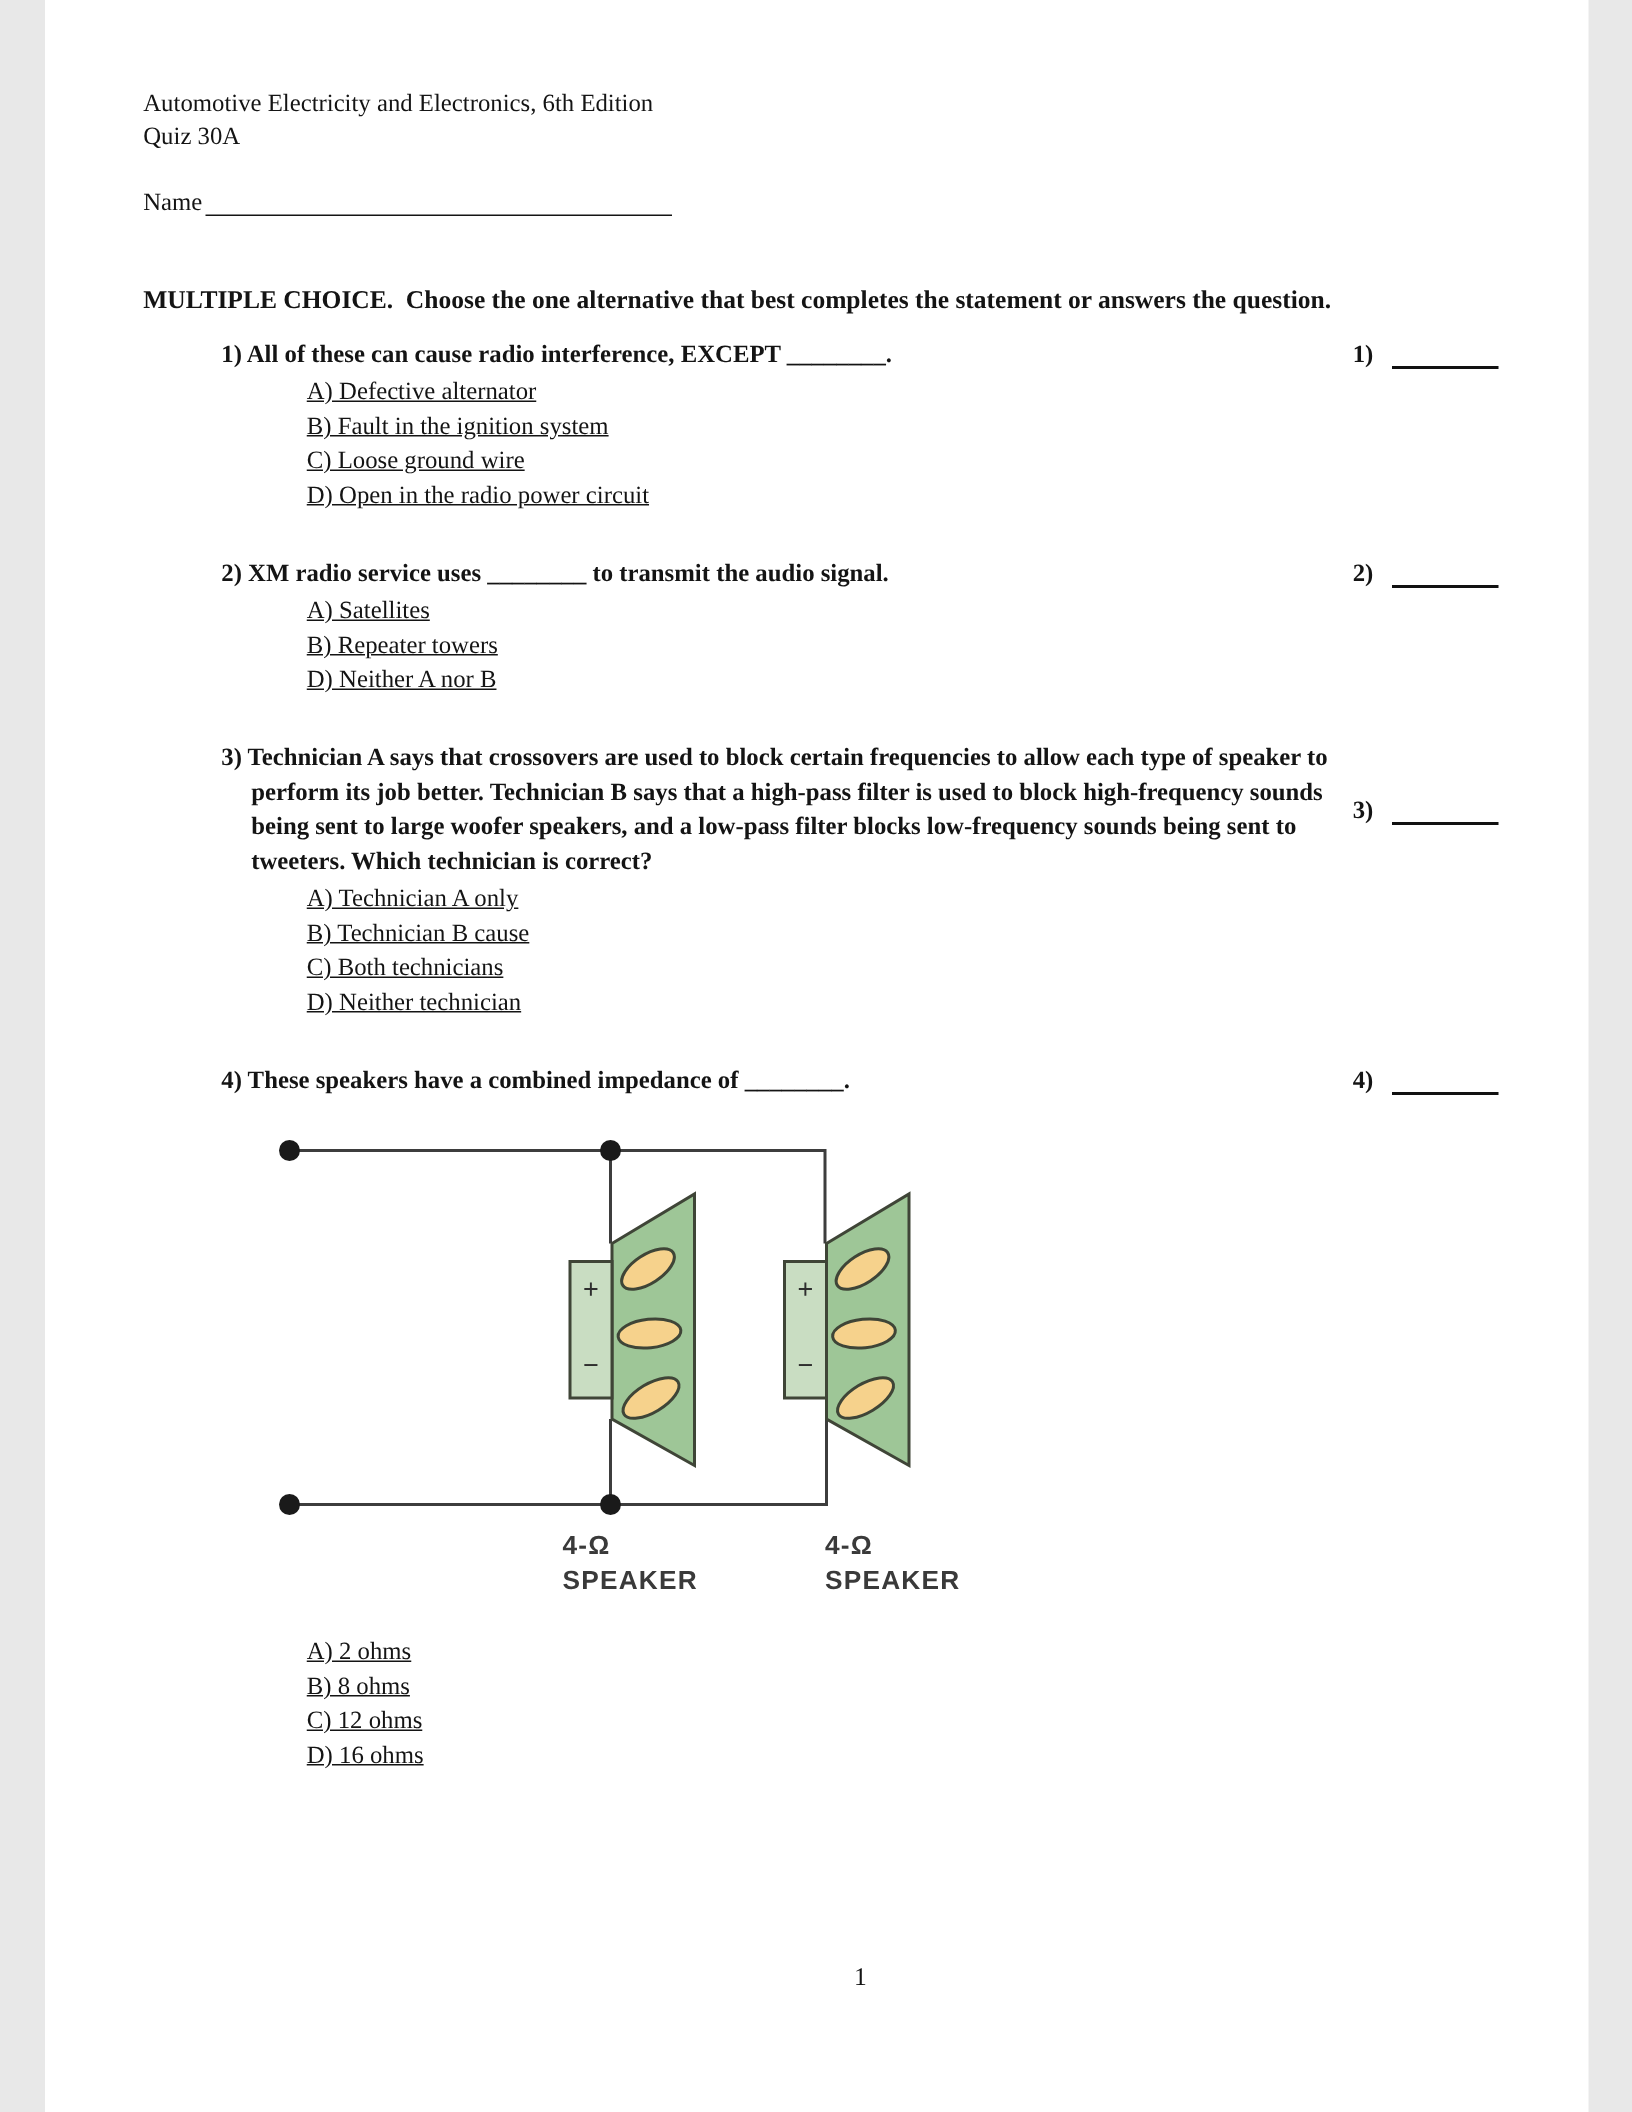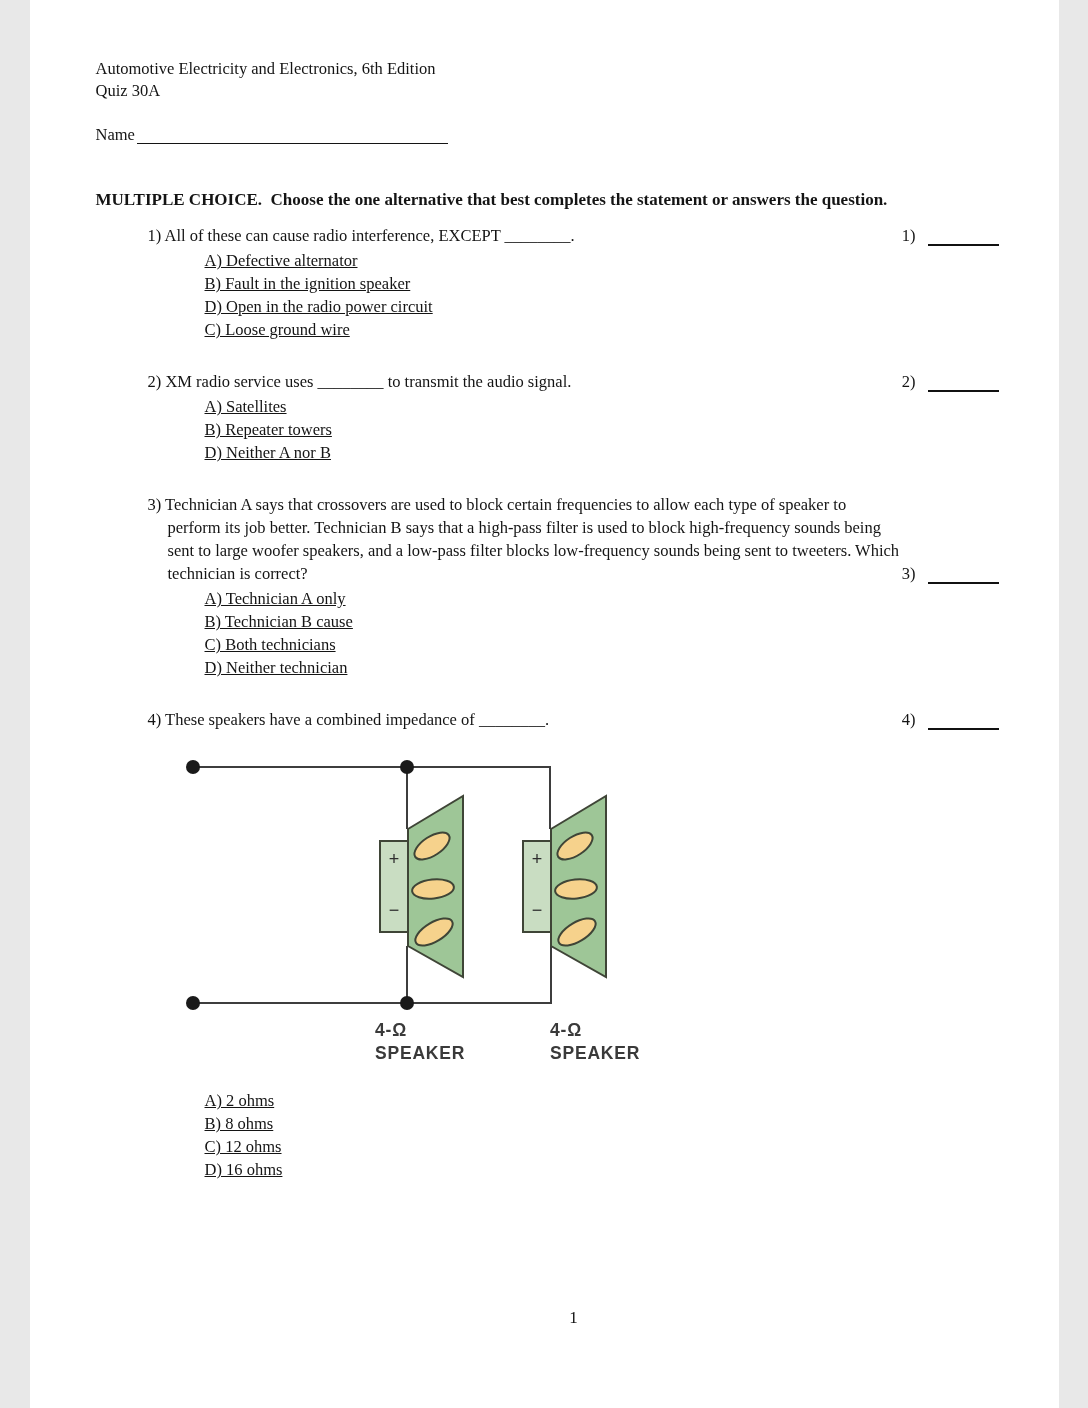--- a/index.html
+++ b/index.html
@@ -20,21 +20,21 @@
     display:inline-block;width:311px;height:1em;
     border-bottom:1.6px solid #141414;
     vertical-align:-4px;margin-left:2px;
   }
   .instructions{
     margin-top:42px;font-weight:bold;font-size:17px;line-height:23px;
     white-space:pre-wrap;
   }
   .questions{margin-top:13px;}
   .question{margin-left:52px;margin-bottom:29px;}
-  .q-row{display:flex;align-items:flex-end;}
+  .q-row{display:flex;align-items:center;font-weight:bold;}
   .q-text{
     width:780px;font-size:16.5px;line-height:23px;
     padding-left:20px;text-indent:-20px;
   }
   .answer-slot{margin-left:auto;white-space:nowrap;font-size:16.5px;line-height:23px;}
   .a-line{
     display:inline-block;width:71px;height:1em;
     border-bottom:2px solid #111;
     vertical-align:-5px;margin-left:12px;
   }
@@ -73,23 +73,23 @@
 
   <div class="questions">
 
     <div class="question">
       <div class="q-row">
         <div class="q-text"><span>1)</span> <span>All of these can cause radio interference, EXCEPT ________.</span></div>
         <div class="answer-slot"><span>1)</span><span class="a-line"></span></div>
       </div>
       <div class="options">
         <div class="option">A) Defective alternator</div>
-        <div class="option">B) Fault in the ignition speaker</div>
+        <div class="option">B) Fault in the ignition system</div>
+        <div class="option">C) Loose ground wire</div>
         <div class="option">D) Open in the radio power circuit</div>
-        <div class="option">C) Loose ground wire</div>
       </div>
     </div>
 
     <div class="question">
       <div class="q-row">
         <div class="q-text"><span>2)</span> <span>XM radio service uses ________ to transmit the audio signal.</span></div>
         <div class="answer-slot"><span>2)</span><span class="a-line"></span></div>
       </div>
       <div class="options">
         <div class="option">A) Satellites</div>

